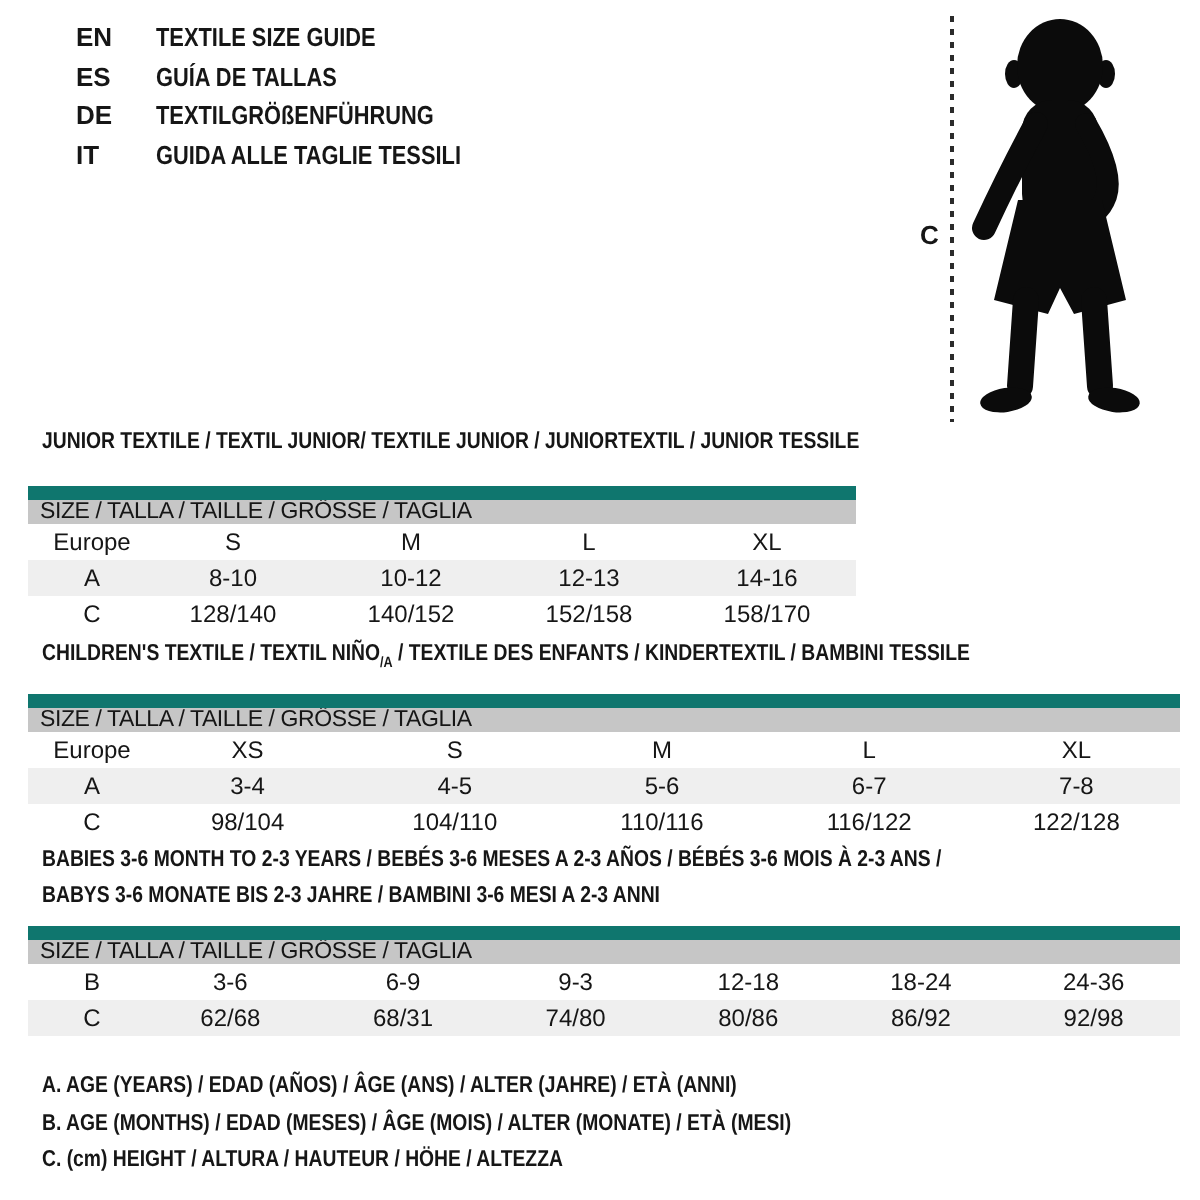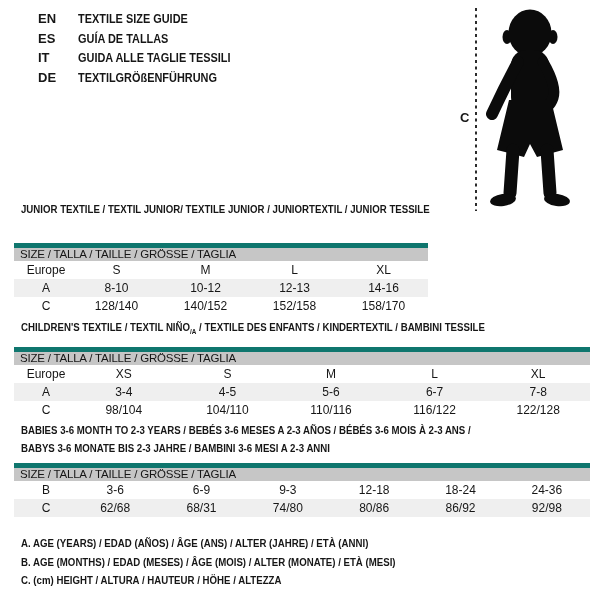--- a/index.html
+++ b/index.html
@@ -36,21 +36,21 @@
   
   .size-table {
     position: absolute; left: 14px;
     border-collapse: collapse; table-layout: fixed;
     font-size: 12px;
   }
   .size-table td { height: 18px; vertical-align: middle; text-align: center; overflow: hidden; }
   .size-table td.lbl { text-align: center; padding-left: 6px; }
   .band-row td {
     height: 15px; background: #c6c6c6;
-    border-top: 5px solid #0f766e;
+    border-top: 7px solid #0f766e;
     text-align: left; padding-left: 6px;
     font-size: 11.5px; letter-spacing: -0.2px;
   }
   .row-alt td { background: #efefef; }
 
   
   .notes-block { position: absolute; left: 21px; top: 537px; }
   .note-line { height: 18.5px; font-weight: bold; font-size: 11.5px; }
 </style>
 </head>
@@ -59,26 +59,26 @@
 <div class="lang-block">
   <div class="lang-row">
     <span class="lang-code">EN</span>
     <span class="lang-name condensed">TEXTILE SIZE GUIDE</span>
   </div>
   <div class="lang-row">
     <span class="lang-code">ES</span>
     <span class="lang-name condensed">GUÍA DE TALLAS</span>
   </div>
   <div class="lang-row">
+    <span class="lang-code">DE</span>
+    <span class="lang-name condensed">TEXTILGRÖßENFÜHRUNG</span>
+  </div>
+  <div class="lang-row">
     <span class="lang-code">IT</span>
     <span class="lang-name condensed">GUIDA ALLE TAGLIE TESSILI</span>
-  </div>
-  <div class="lang-row">
-    <span class="lang-code">DE</span>
-    <span class="lang-name condensed">TEXTILGRÖßENFÜHRUNG</span>
   </div>
 </div>
 
 <div class="figure-block">
   <svg width="150" height="215" viewBox="0 0 150 215">
     <line x1="26" y1="8" x2="26" y2="211" stroke="#2b2b2b" stroke-width="2" stroke-dasharray="3,3.5"></line>
     <text x="10" y="122" font-family="Liberation Sans, sans-serif" font-size="13" font-weight="bold" fill="#161616">C</text>
     <g fill="#0b0b0b" stroke="none">
       <ellipse cx="57" cy="37" rx="4.5" ry="7"></ellipse>
       <ellipse cx="103" cy="37" rx="4.5" ry="7"></ellipse>
@@ -88,21 +88,21 @@
       <path d="M 93 62 Q 107 86 103 98 Q 99 109 90 107" fill="none" stroke="#0b0b0b" stroke-width="11" stroke-linecap="round"></path>
       <path d="M 59 100 L 101 100 L 113 150 L 87 157 L 80 144 L 74 157 L 47 150 Z"></path>
       <path d="M 63 150 L 60 193" fill="none" stroke="#0b0b0b" stroke-width="13" stroke-linecap="round"></path>
       <path d="M 97 150 L 100 193" fill="none" stroke="#0b0b0b" stroke-width="13" stroke-linecap="round"></path>
       <ellipse cx="53" cy="200" rx="13" ry="6" transform="rotate(-8 53 200)"></ellipse>
       <ellipse cx="107" cy="200" rx="13" ry="6" transform="rotate(8 107 200)"></ellipse>
     </g>
   </svg>
 </div>
 
-<div class="section-title" style="top:200px;">
+<div class="section-title" style="top:212px;">
   <span class="condensed">JUNIOR TEXTILE / TEXTIL JUNIOR/ TEXTILE JUNIOR / JUNIORTEXTIL / JUNIOR TESSILE</span>
 </div>
 <table class="size-table" style="top:243px; width:414px;">
   <colgroup>
       <col style="width:58px">
       <col>
       <col>
       <col>
       <col>
     </colgroup>

